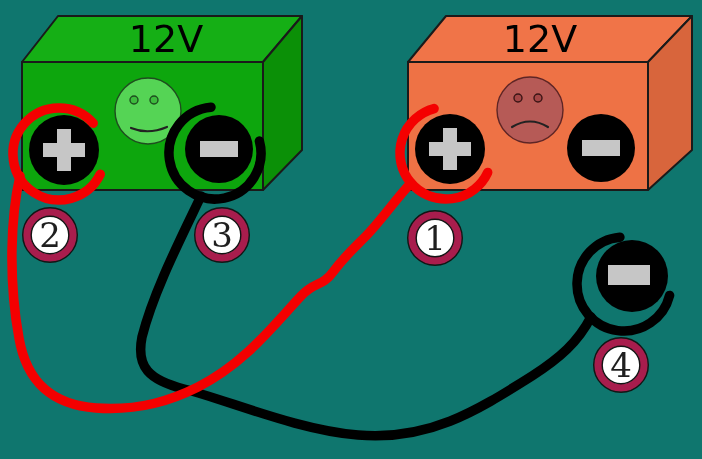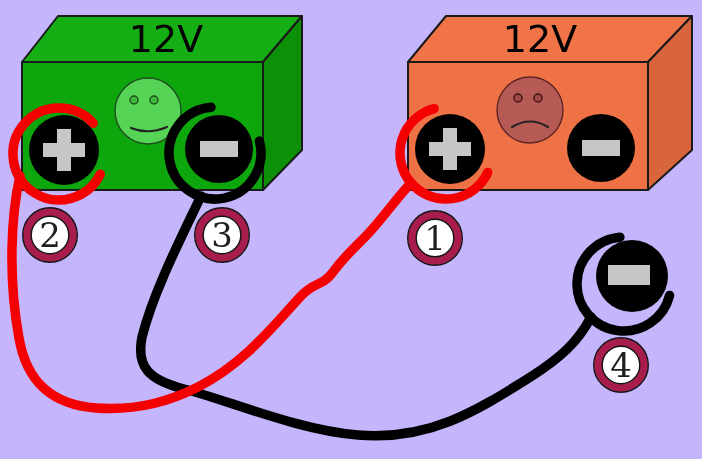--- a/index.html
+++ b/index.html
@@ -1,20 +1,20 @@
 <!DOCTYPE html>
 <html><head>
 <meta charset="utf-8">
 <style>
   html, body { margin: 0; padding: 0; background: #ffffff; }
   .stage {
     position: relative;
     width: 702px;
     height: 459px;
-    background: #c4b5fd;
+    background: #0f766e;
     overflow: hidden;
     font-family: "DejaVu Sans", sans-serif;
   }
   svg { display: block; }
   .box-face { stroke: #1a1a1a; stroke-width: 2; stroke-linejoin: round; }
   .voltage-text {
     font-family: "DejaVu Sans", sans-serif;
     font-size: 38px;
     fill: #000000;
     text-anchor: middle;

